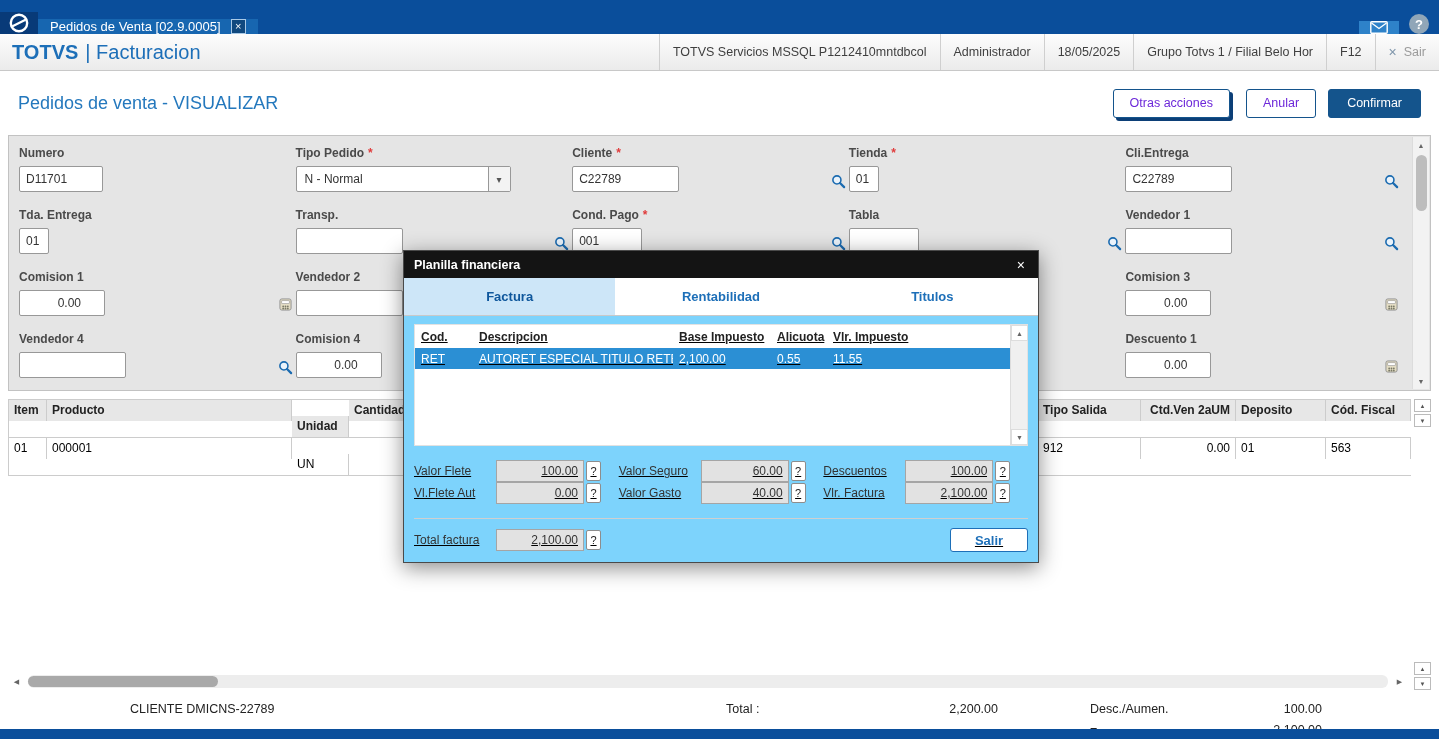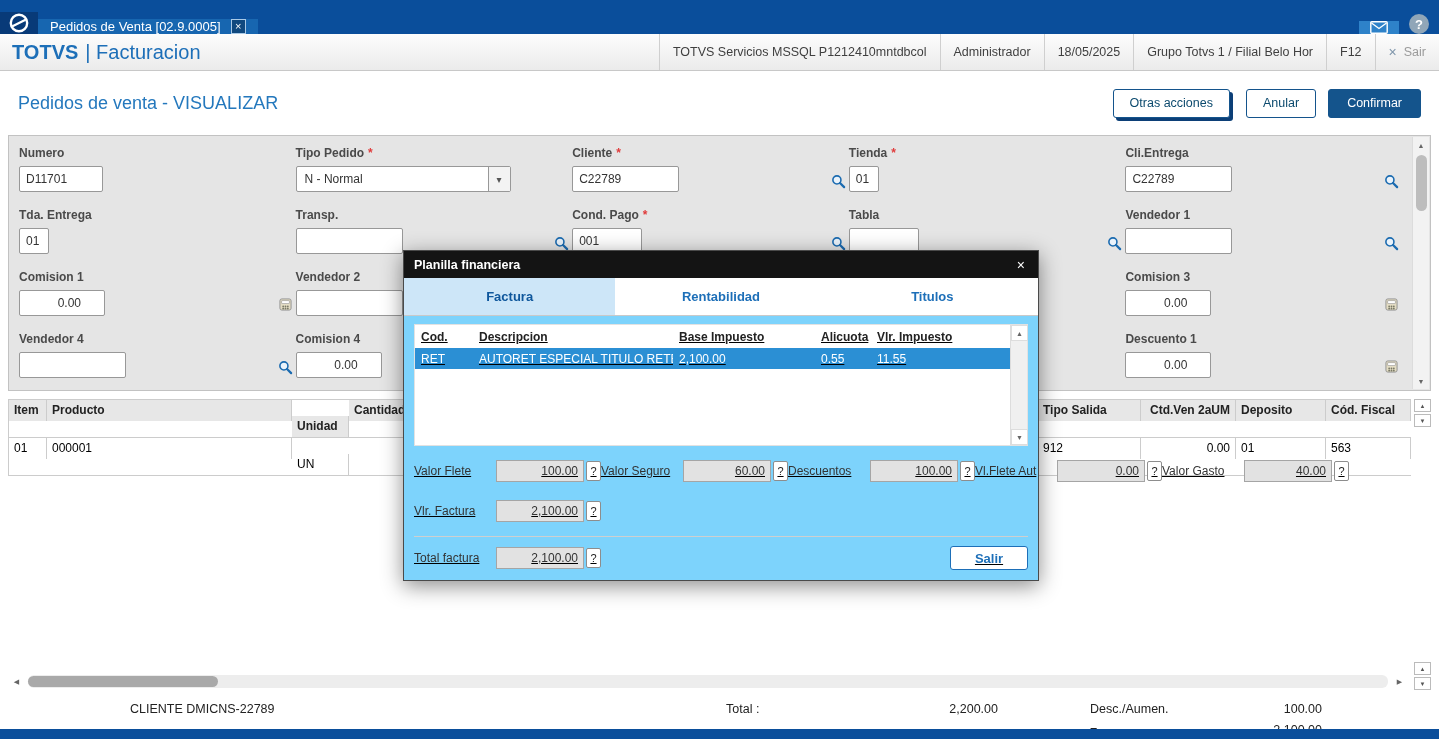--- a/index.html
+++ b/index.html
@@ -24,21 +24,21 @@
   .sub-spacer { flex:1; }
   .sub-cell { display:flex; align-items:center; padding:0 13px; border-left:1px solid #cfcfcf; font-size:12.5px; color:#3f3f3f; white-space:nowrap; }
   .exit-cell { color:#9b9b9b; gap:7px; cursor:pointer; }
   .exit-x { color:#7e95aa; font-size:14px; }
 
   
   .titlebar { display:flex; align-items:center; height:64px; padding:0 18px; background:#fff; }
   .page-title { font-size:18px; color:#2478bd; }
   .title-spacer { flex:1; }
   .btn { height:29px; border-radius:3px; font-size:12.5px; display:flex; align-items:center; justify-content:center; cursor:pointer; }
-  .btn-outline { background:#fff; border:1px solid #14548c; color:#0c4a6e; padding:0 16px; }
+  .btn-outline { background:#fff; border:1px solid #14548c; color:#6d28d9; padding:0 16px; }
   .btn-other { box-shadow:3px 3px 0 0 #0c3f77; margin-right:16px; }
   .btn-anular { margin-right:12px; }
   .btn-primary { background:#14548c; border:1px solid #14548c; color:#fff; padding:0 18px; }
 
   
   .workarea { position:relative; margin:0 8px; }
   .form-panel { position:relative; border:1px solid #c2c2c2; height:256px; background:#e5e5e5; }
   .form-grid { display:grid; grid-template-columns:repeat(5,1fr); padding:6px 28px 0 10px; }
   .field { height:62px; padding-top:4px; }
   .field-label { font-size:12px; font-weight:bold; color:#4a4a4a; margin-bottom:6px; }
@@ -101,24 +101,24 @@
   .mclose { cursor:pointer; font-size:14px; padding:0 3px; }
   .mtabs { display:flex; height:38px; background:#fff; border-bottom:1px solid #c9c9c9; }
   .mtab { flex:1; display:flex; align-items:center; justify-content:center; font-size:13px; font-weight:bold; color:#1d6fb8; cursor:pointer; }
   .mtab.active { background:#cde6f8; color:#0f579c; }
   .mbody { padding:8px 10px 10px;text-decoration:underline; }
   .mtable { position:relative; background:#fff; height:122px; border:1px solid #e2e2e2; }
   .mt-head, .mt-row { display:flex; align-items:center; margin-right:17px; }
   .mt-head { font-weight:bold; font-size:12px; color:#222; height:23px; }
   .mt-row { background:#2b8fd4; color:#fff; font-size:12px; height:21px; cursor:pointer; }
   .mt-cell { padding:0 6px; overflow:hidden; white-space:nowrap; }
-  .mtc-0{width:58px;} .mtc-1{width:200px;} .mtc-2{width:98px;} .mtc-3{width:56px;margin-left:44px;} .mtc-4{flex:1;}
+  .mtc-0{width:58px;} .mtc-1{width:200px;} .mtc-2{width:98px;} .mtc-3{width:56px;} .mtc-4{flex:1;}
   .vscroll2 { position:absolute; top:0; right:0; bottom:0; width:17px; background:#f0f0f0; border-left:1px solid #ddd; display:flex; flex-direction:column; }
   .vscroll2 .vtrack2 { flex:1; }
-  .mfields { display:grid; grid-template-columns:1fr 1fr 1fr 1fr 1fr; margin-top:14px; row-gap:18px; }
+  .mfields { display:grid; grid-template-columns:1fr 1fr 1fr; margin-top:14px; row-gap:0; }
   .mfield { display:flex; align-items:center; }
   .mf-label { width:82px; font-size:12px; color:#333; }
   .mf-input { width:88px; height:22px; background:#e2e2e2; border:1px solid #a5a5a5; font-size:12px; text-align:right; padding:0 5px; color:#333; font-family:inherit; }
   .qbtn { width:15px; height:20px; border:1px solid #8d8d8d; background:#fff; font-size:11px; color:#222; margin-left:2px; display:flex; align-items:center; justify-content:center; cursor:pointer; border-radius:2px; }
   .mdivider { border-top:1px solid #cfcfcf; margin-top:14px; }
   .mtotal-row { display:flex; align-items:center; margin-top:9px; }
   .msalir { margin-left:auto; width:78px; height:24px; background:#fff; border:1px solid #1d6fb8; color:#1d6fb8; font-weight:bold; font-size:13px; border-radius:3px; cursor:pointer; display:flex; align-items:center; justify-content:center; }
 </style>
 </head>
 <body>

